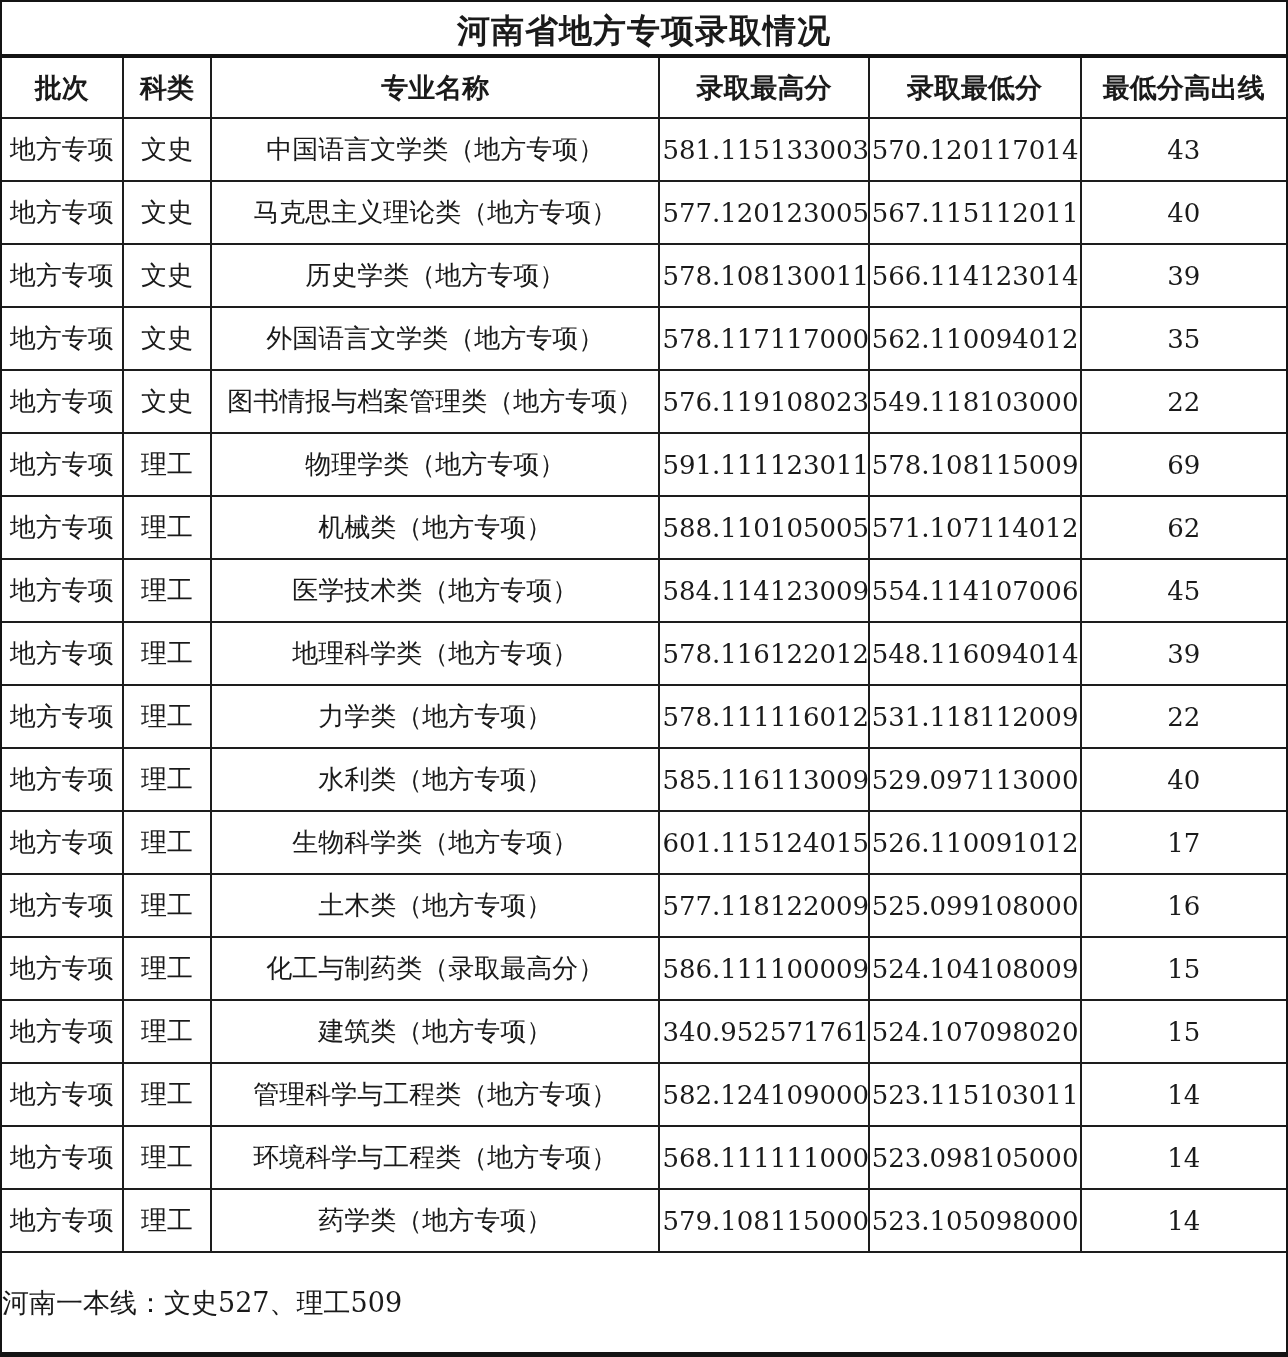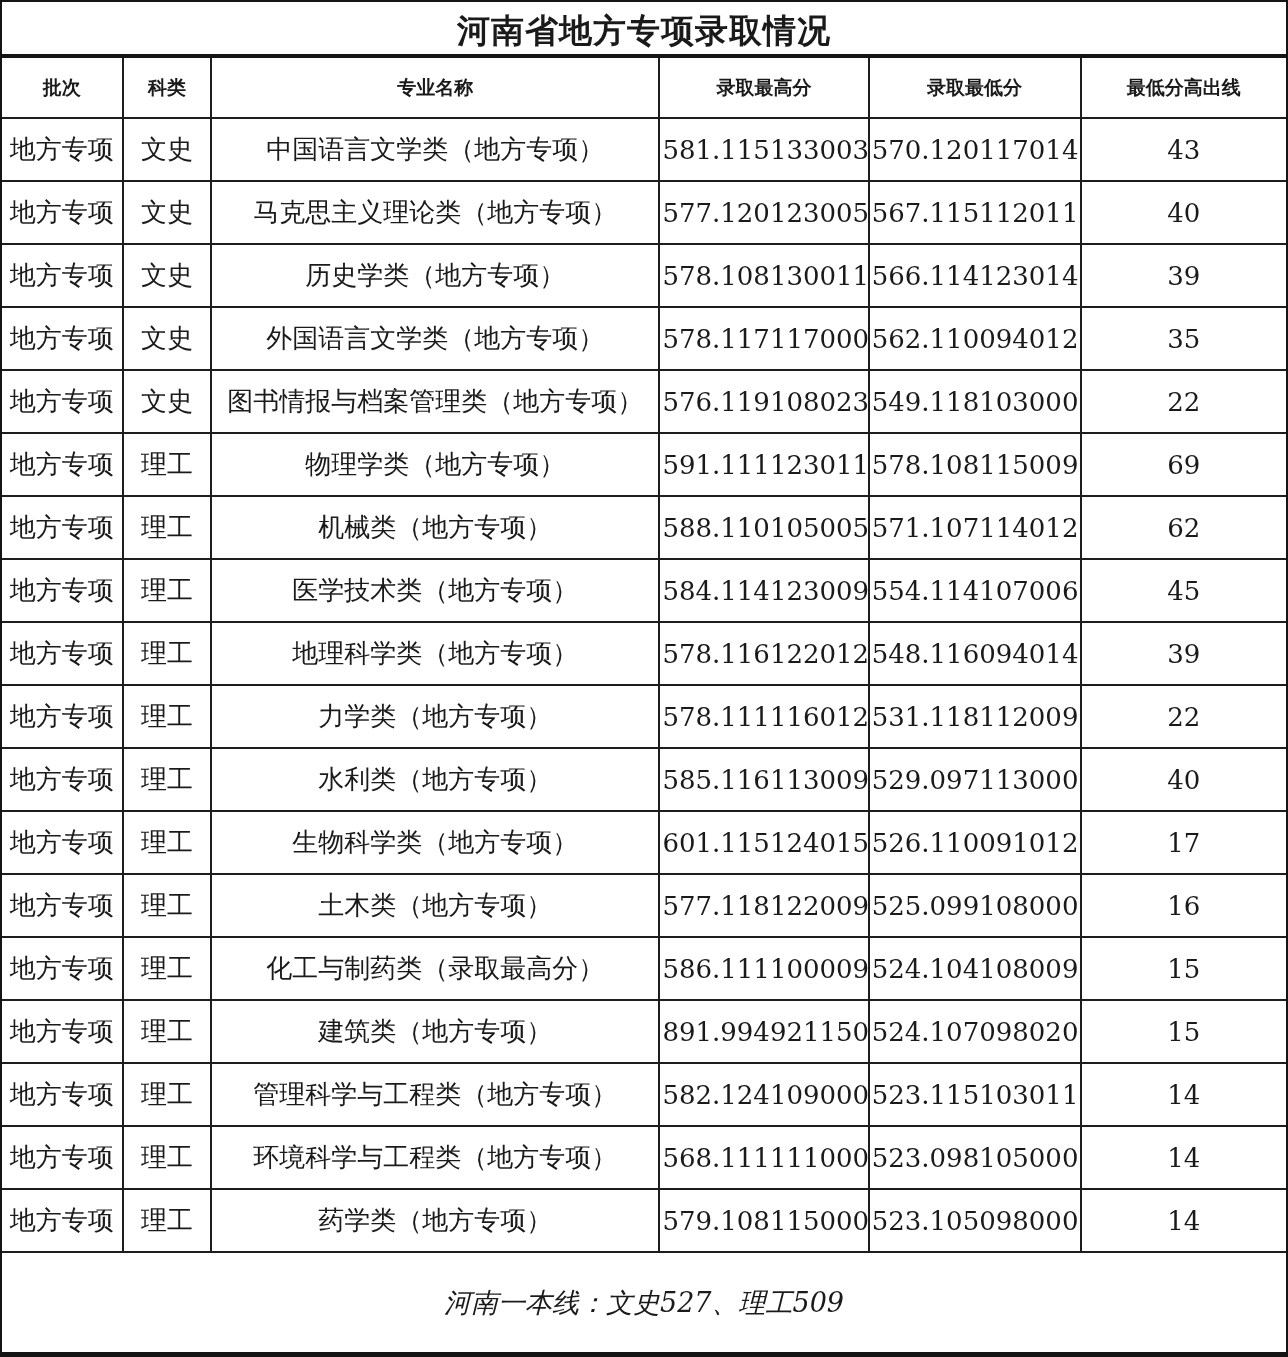--- a/index.html
+++ b/index.html
@@ -47,41 +47,40 @@
     padding: 0 2px;
     overflow: hidden;
     white-space: nowrap;
   }
   
   table.grid tr > *:first-child { border-left: 0; }
   table.grid tr > *:last-child  { border-right: 0; }
   table.grid thead th { border-top: 0; }
   table.grid th {
     height: 59px;
-    font-size: 19px;
+    font-size: 27px;
     font-weight: bold;
   }
   table.grid td { height: 61px; font-size: 26px; }
   
   .c0 { width: 9.4%; }
   .c1 { width: 6.9%; margin-left: 28px; }
   .c2 { width: 34.9%; margin-top: 36px; }
   .c3 { width: 16.3%; }
   .c4 { width: 16.5%; }
   .c5 { width: 16.0%; }
   td.c0 { font-size: 25px; letter-spacing: 0px; }
   td.c3, td.c4 { font-size: 27px; }
   td.c5 { font-size: 28px; margin-top: 48px; }
   .footnote-bar {
     flex: 1;
     min-height: 56px;
     display: flex;
     align-items: center;
-    justify-content: center;
-    font-style: italic;
+    justify-content: flex-start;
   }
   .footnote-bar .footnote-text {
     font-size: 27px;
     white-space: nowrap;
   }
 </style>
 </head>
 <body>
 
 <div class="doc">
@@ -219,21 +218,21 @@
           <td class="c1">理工</td>
           <td class="c2">化工与制药类（录取最高分）</td>
           <td class="c3">586.111100009</td>
           <td class="c4">524.104108009</td>
           <td class="c5">15</td>
         </tr>
         <tr>
           <td class="c0">地方专项</td>
           <td class="c1">理工</td>
           <td class="c2">建筑类（地方专项）</td>
-          <td class="c3">891.994921150</td>
+          <td class="c3">340.952571761</td>
           <td class="c4">524.107098020</td>
           <td class="c5">15</td>
         </tr>
         <tr>
           <td class="c0">地方专项</td>
           <td class="c1">理工</td>
           <td class="c2">管理科学与工程类（地方专项）</td>
           <td class="c3">582.124109000</td>
           <td class="c4">523.115103011</td>
           <td class="c5">14</td>

